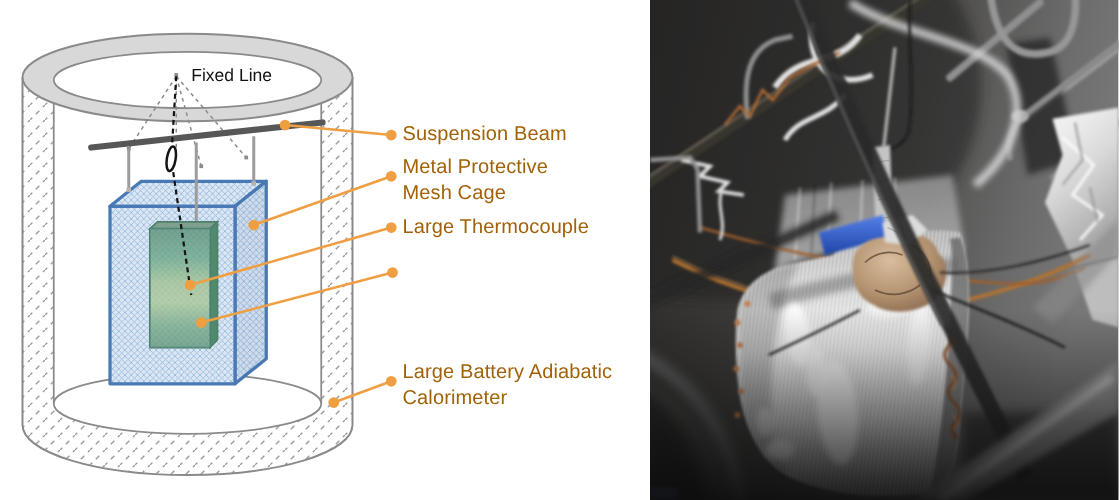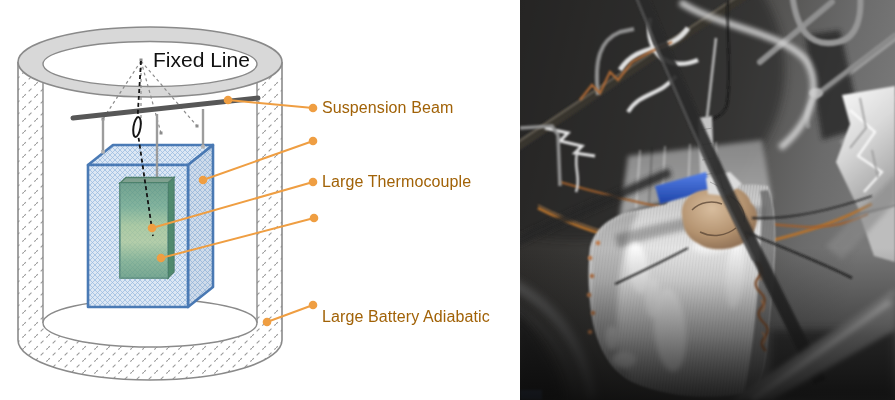--- a/index.html
+++ b/index.html
@@ -8,21 +8,21 @@
     font-family:"Liberation Sans",sans-serif;
   }
   .diagram-panel{position:absolute;left:0;top:0;width:520px;height:400px;}
   .photo-panel{position:absolute;left:520px;top:0;width:375px;height:400px;}
   .diagram-panel svg,.photo-panel svg{position:absolute;left:0;top:0;display:block;}
   .fig-label{
     position:absolute;color:#a16207;font-size:16px;line-height:21px;
     white-space:nowrap;letter-spacing:0.1px;
   }
   .fig-label span{display:block;}
-  .apex-label{position:absolute;color:#111;font-size:21px;line-height:20px;white-space:nowrap;}
+  .apex-label{position:absolute;color:#111;font-size:14px;line-height:20px;white-space:nowrap;}
 </style>
 </head>
 <body>
 
 <div class="stage">
 
   <div class="diagram-panel">
     <svg width="520" height="400" viewBox="0 0 520 400">
       <defs>
         <pattern id="hatchWall" patternUnits="userSpaceOnUse" width="12" height="12">
@@ -114,25 +114,30 @@
         <circle cx="267" cy="322" r="4.3"></circle>
           <circle cx="313" cy="305" r="4.3"></circle>
       </g>
     </svg>
 
     <div class="apex-label" style="left:153px;top:50px;">Fixed Line</div>
 
     <div class="fig-label" style="left:322px;top:97px;">
       <span>Suspension Beam</span>
     </div>
+    <div class="fig-label" style="left:322px;top:123px;">
+      <span>Metal Protective</span>
+      <span>Mesh Cage</span>
+    </div>
     <div class="fig-label" style="left:322px;top:171px;">
       <span>Large Thermocouple</span>
     </div>
-    <div class="fig-label" style="left:322px;top:287px;margin-top:19px;">
+    <div class="fig-label" style="left:322px;top:287px;">
       <span>Large Battery Adiabatic</span>
+      <span>Calorimeter</span>
     </div>
   </div>
 
   <div class="photo-panel">
     <svg width="375" height="400" viewBox="0 0 375 400">
       <defs>
         <linearGradient id="bgGrad" x1="0" y1="0" x2="1" y2="0.25">
           <stop offset="0" stop-color="#2a2826"></stop>
           <stop offset="0.35" stop-color="#3c3b39"></stop>
           <stop offset="0.6" stop-color="#4e4d4b"></stop>

